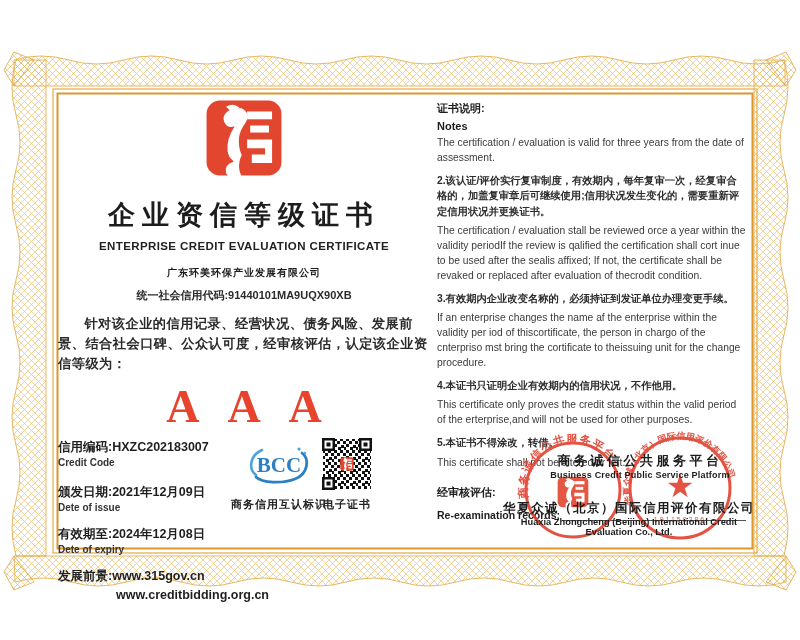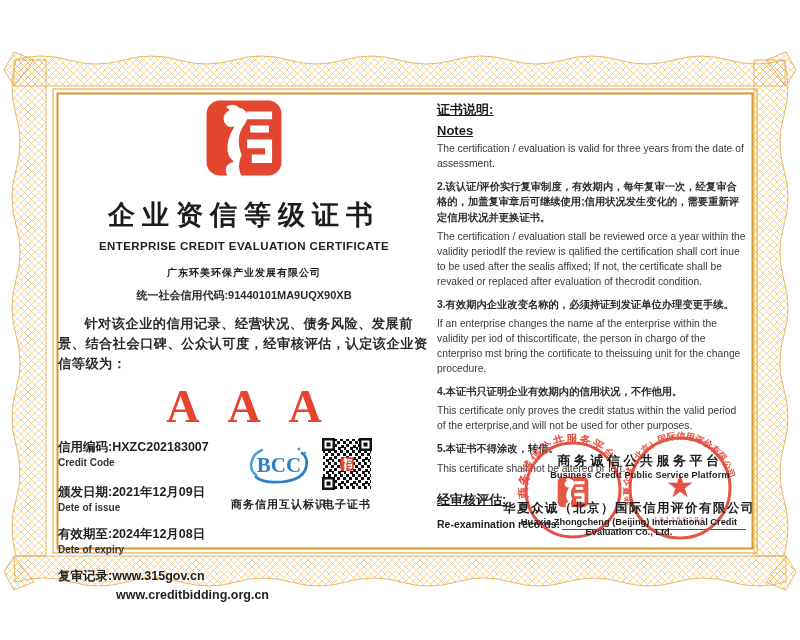--- a/index.html
+++ b/index.html
@@ -23,21 +23,21 @@
   .rating{font-family:"Liberation Serif","DejaVu Serif",serif;font-size:46px;font-weight:bold;
           color:#e8432c;letter-spacing:28px;padding-left:28px;margin-top:6px;}
   .fld{text-align:left;margin-top:12px;}
   .fld .zh{font-size:12.5px;font-weight:bold;color:#1f1f1f;}
   .fld .en{font-size:10px;font-weight:600;color:#333;margin-top:1px;}
   .q2{padding-left:58px;font-size:12.5px;font-weight:bold;color:#1f1f1f;margin-top:3px;text-align:left;}
   
   .badge-label{font-size:11px;font-weight:bold;color:#222;letter-spacing:1px;text-align:center;}
   
   #right-col{position:absolute;left:437px;top:101px;width:309px;}
-  .nh{font-size:13px;font-weight:bold;color:#1d1d1d;margin:0 0 4px 0;text-decoration:underline;}
+  .nh{font-size:11px;font-weight:bold;color:#1d1d1d;margin:0 0 4px 0;}
   .nzh{font-size:10.3px;font-weight:600;color:#2c2c2c;line-height:1.5;margin:0 0 5px 0;}
   .nen{font-size:10.3px;font-weight:400;color:#3a3a3a;line-height:1.45;margin:0 0 7px 0;}
   .reexam{margin-top:14px;}
   .reexam-line{display:flex;align-items:flex-end;margin-top:8px;}
   .reexam-line .lbl{font-size:10.5px;font-weight:bold;color:#1d1d1d;white-space:nowrap;}
   .reexam-line .uline{flex:1;border-bottom:1px solid #555;height:12px;margin-left:2px;}
   
   .platform-zh{font-size:13px;font-weight:bold;letter-spacing:3.5px;color:#1c1c1c;text-align:center;}
   .platform-en{font-size:9px;font-weight:bold;color:#1c1c1c;text-align:center;letter-spacing:.2px;}
   .issuer-zh{font-size:12.5px;font-weight:600;letter-spacing:1.5px;color:#1c1c1c;text-align:center;}
@@ -94,21 +94,21 @@
   </div>
   <div class="fld" style="margin-top:16px;">
     <div class="zh">颁发日期:2021年12月09日</div>
     <div class="en">Dete of issue</div>
   </div>
   <div class="fld" style="margin-top:13px;">
     <div class="zh">有效期至:2024年12月08日</div>
     <div class="en">Dete of expiry</div>
   </div>
   <div class="fld" style="margin-top:13px;">
-    <div class="zh">复审记录:www.315gov.cn</div>
+    <div class="zh">发展前景:www.315gov.cn</div>
   </div>
   <div class="q2">www.creditbidding.org.cn</div>
 </div>
 
 <svg class="abs" style="left:246px;top:441px;" width="66" height="48" viewBox="0 0 66 48">
   <path d="M10,34 C2,28 4,14 16,9" fill="none" stroke="#4DA1DC" stroke-width="2.6" stroke-linecap="round"></path>
   <path d="M56,12 C64,18 62,33 49,38 C36,43 16,42 10,36" fill="none" stroke="#2B7FC3" stroke-width="2.8" stroke-linecap="round"></path>
   <circle cx="53" cy="8" r="1.6" fill="#4DA1DC"></circle>
   <circle cx="59" cy="12" r="1.2" fill="#4DA1DC"></circle>
   <text x="33" y="31" text-anchor="middle" font-size="21" font-weight="bold" font-family="Liberation Serif, DejaVu Serif, serif" fill="#2B7FC3">BCC</text>

